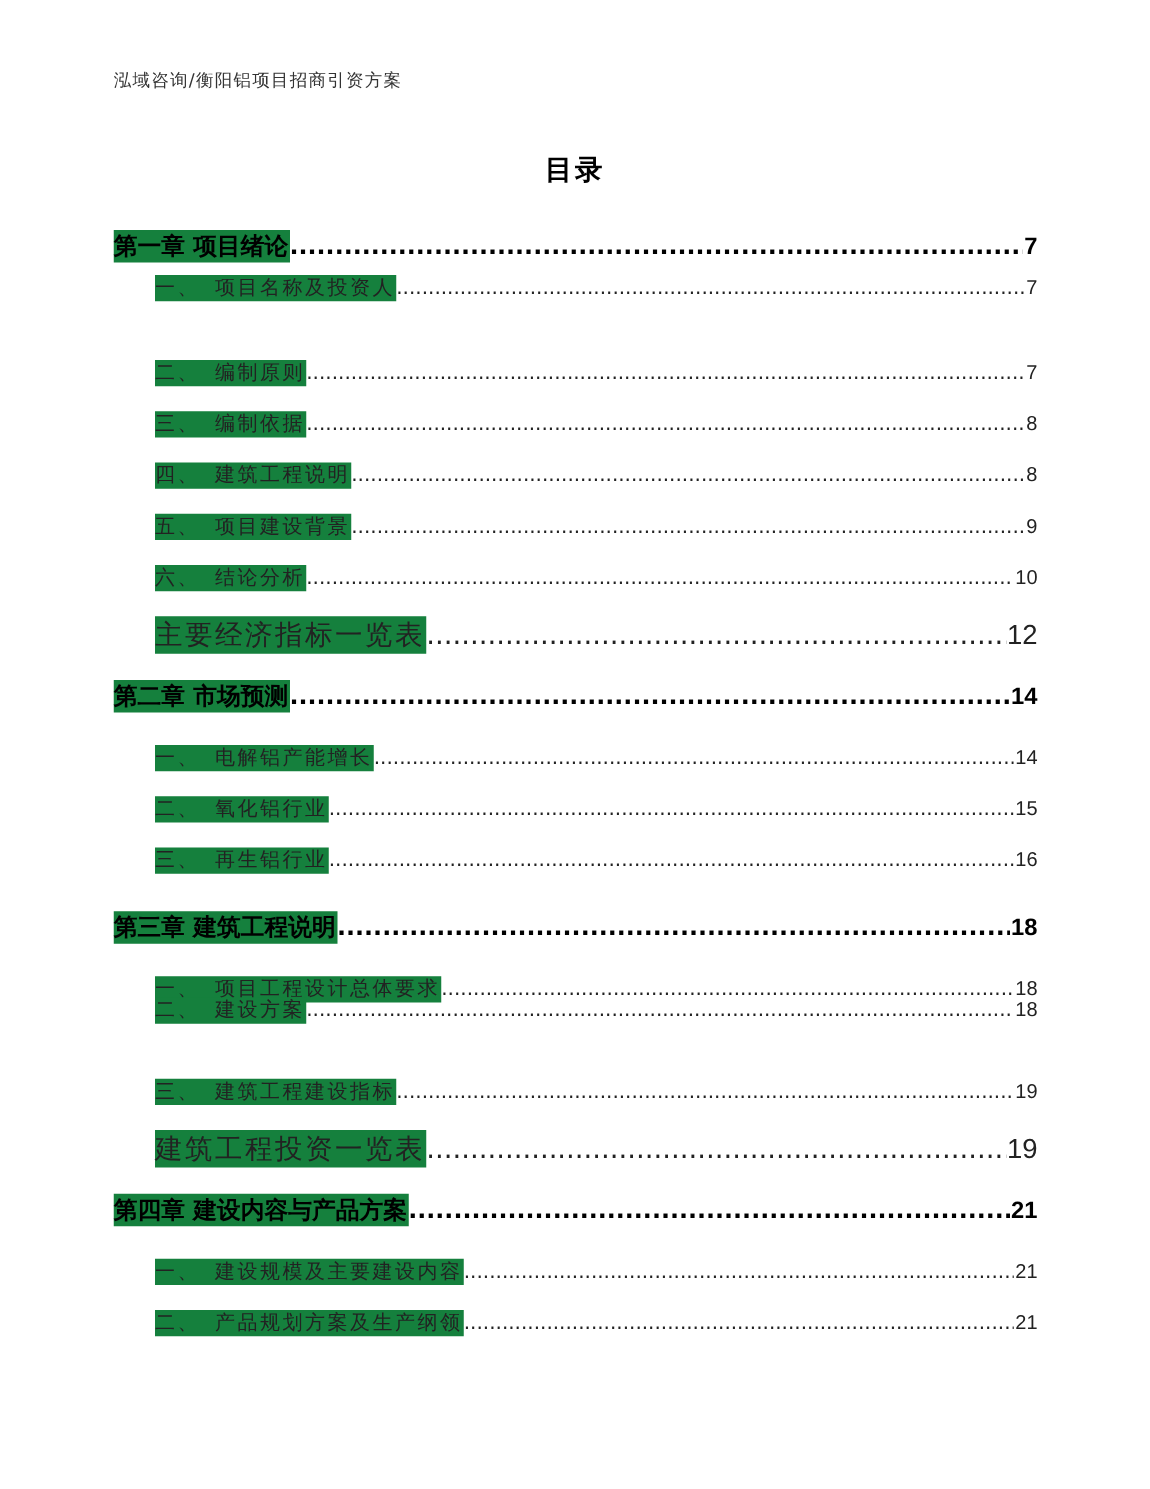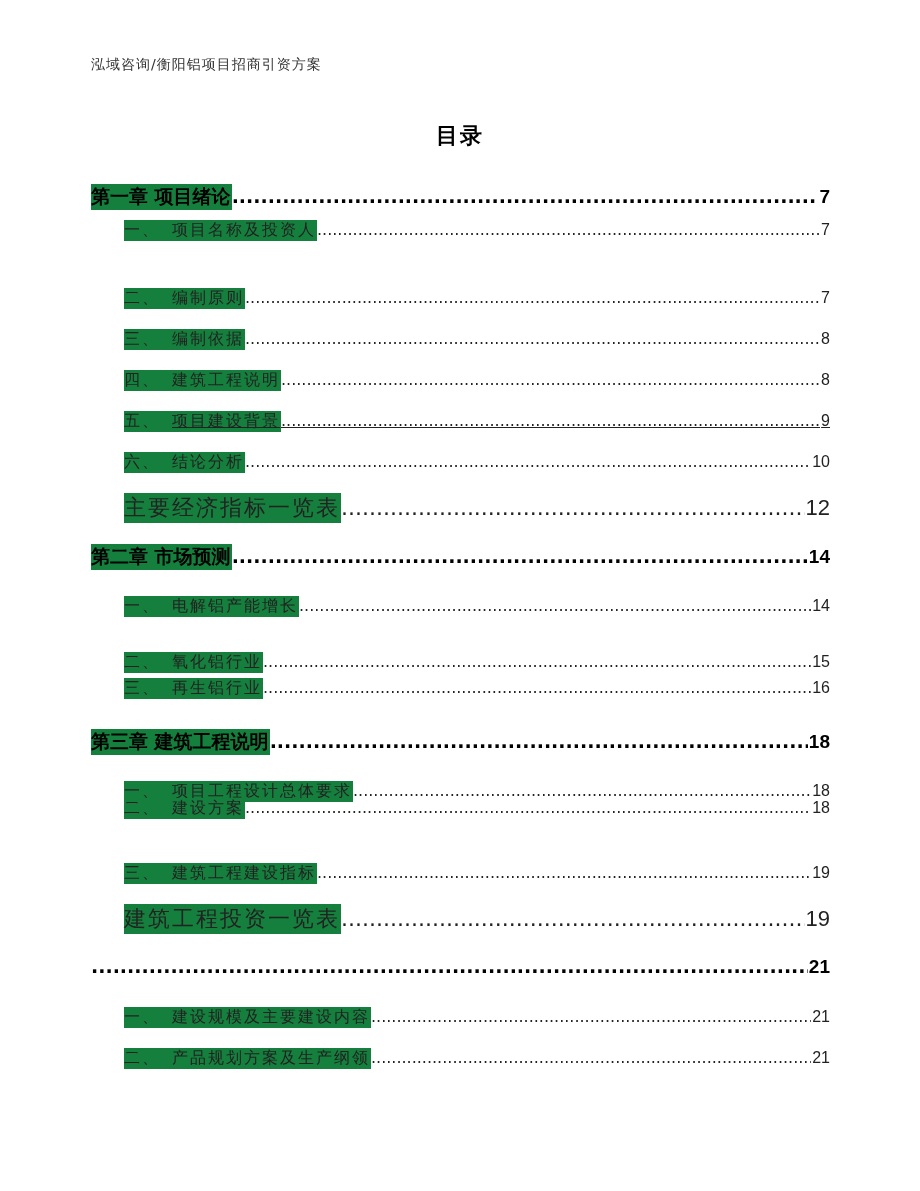--- a/index.html
+++ b/index.html
@@ -43,21 +43,21 @@
     <div class="entry section" style="top: 329px;">
       <span class="label"><span class="sec-num">三、</span><span>编制依据</span></span>
       <span class="dots"></span>
       <span class="page">8</span>
     </div>
     <div class="entry section" style="top: 370px;">
       <span class="label"><span class="sec-num">四、</span><span>建筑工程说明</span></span>
       <span class="dots"></span>
       <span class="page">8</span>
     </div>
-    <div class="entry section" style="top: 411px; text-decoration: underline;">
+    <div class="entry section" style="top: 411px;">
       <span class="label"><span class="sec-num">五、</span><span>项目建设背景</span></span>
       <span class="dots"></span>
       <span class="page">9</span>
     </div>
     <div class="entry section" style="top: 452px;">
       <span class="label"><span class="sec-num">六、</span><span>结论分析</span></span>
       <span class="dots"></span>
       <span class="page">10</span>
     </div>
     <div class="entry table" style="top: 493px;">
@@ -68,21 +68,21 @@
     <div class="entry chapter" style="top: 544px;">
       <span class="label"><span>第二章 市场预测</span></span>
       <span class="dots"></span>
       <span class="page">14</span>
     </div>
     <div class="entry section" style="top: 596px;">
       <span class="label"><span class="sec-num">一、</span><span>电解铝产能增长</span></span>
       <span class="dots"></span>
       <span class="page">14</span>
     </div>
-    <div class="entry section" style="top: 637px; margin-top: 15px;">
+    <div class="entry section" style="top: 637px;">
       <span class="label"><span class="sec-num">二、</span><span>氧化铝行业</span></span>
       <span class="dots"></span>
       <span class="page">15</span>
     </div>
     <div class="entry section" style="top: 678px;">
       <span class="label"><span class="sec-num">三、</span><span>再生铝行业</span></span>
       <span class="dots"></span>
       <span class="page">16</span>
     </div>
     <div class="entry chapter" style="top: 729px;">
@@ -104,20 +104,21 @@
       <span class="label"><span class="sec-num">三、</span><span>建筑工程建设指标</span></span>
       <span class="dots"></span>
       <span class="page">19</span>
     </div>
     <div class="entry table" style="top: 904px;">
       <span class="label"><span>建筑工程投资一览表</span></span>
       <span class="dots"></span>
       <span class="page">19</span>
     </div>
     <div class="entry chapter" style="top: 955px;">
+      <span class="label"><span>第四章 建设内容与产品方案</span></span>
       <span class="dots"></span>
       <span class="page">21</span>
     </div>
     <div class="entry section" style="top: 1007px;">
       <span class="label"><span class="sec-num">一、</span><span>建设规模及主要建设内容</span></span>
       <span class="dots"></span>
       <span class="page">21</span>
     </div>
     <div class="entry section" style="top: 1048px;">
       <span class="label"><span class="sec-num">二、</span><span>产品规划方案及生产纲领</span></span>

